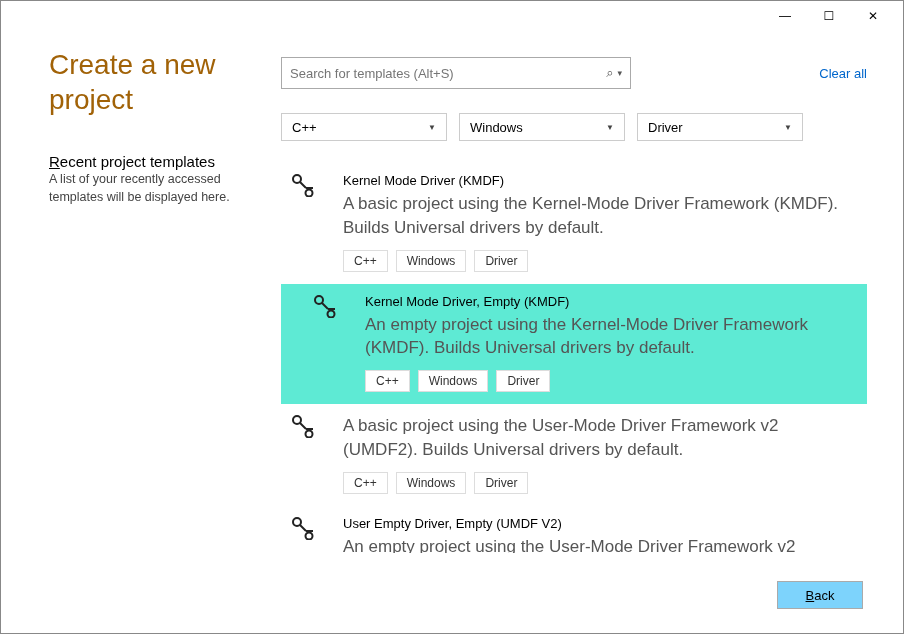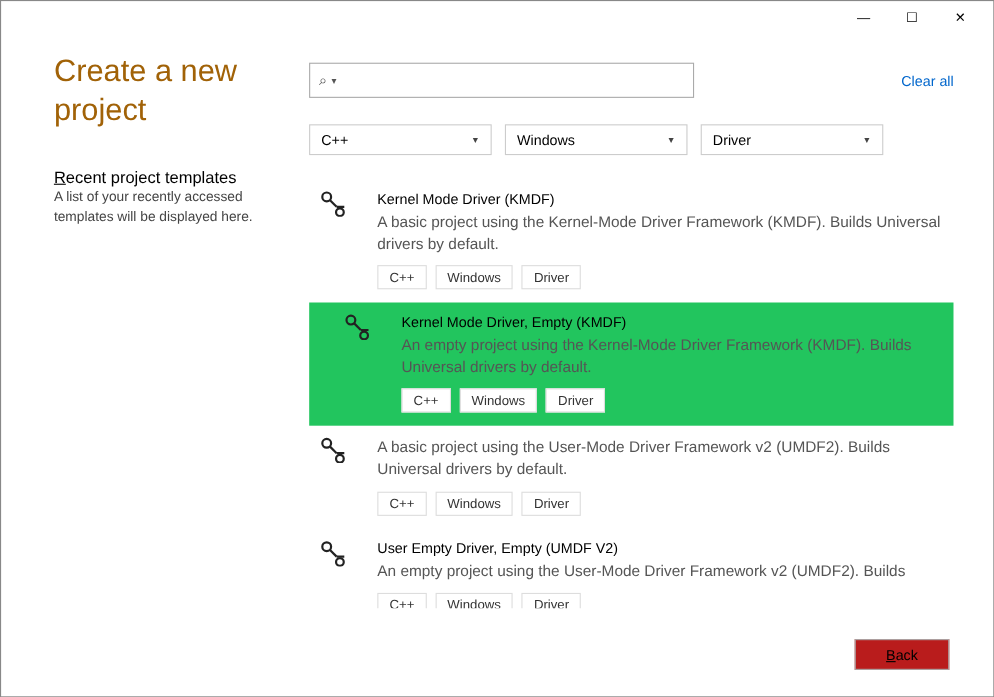--- a/index.html
+++ b/index.html
@@ -120,37 +120,37 @@
     .template-list {
       flex: 1;
       overflow: hidden;
     }
     .template-item {
       display: flex;
       padding: 10px 12px 12px 10px;
       gap: 12px;
     }
     .template-item.selected {
-      background: #22c55e;
+      background: #5eead4;
       padding-left: 32px;
     }
     .tpl-icon {
       width: 28px;
       height: 24px;
       margin-right: 12px;
       flex-shrink: 0;
     }
     .tpl-body { flex: 1; }
     .tpl-title {
       font-size: 13px;
       color: #000;
       margin-bottom: 4px;
     }
     .tpl-desc {
-      font-size: 14px;
+      font-size: 17px;
       color: #555;
       line-height: 1.4;
       margin-bottom: 10px;
     }
     .tpl-tags {
       display: flex;
       gap: 8px;
     }
     .tag {
       background: #fff;
@@ -163,21 +163,21 @@
       position: absolute;
       bottom: 24px;
       right: 40px;
       display: flex;
       gap: 10px;
     }
     .btn {
       width: 86px;
       height: 28px;
       border: 1px solid #aaa;
-      background: #b91c1c;
+      background: #7dd3fc;
       font-size: 13px;
       display: flex;
       align-items: center;
       justify-content: center;
     }
     .btn.highlight {
       outline: 3px solid #e60000;
       outline-offset: 2px;
     }
     .ul-letter { text-decoration: underline; }
@@ -196,20 +196,21 @@
     <h1 class="heading">Create a new project</h1>
     <h2 class="subheading">
       <span class="ul">R</span><span>ecent project templates</span>
     </h2>
     <p class="recent-text">A list of your recently accessed templates will be displayed here.</p>
   </div>
 
   <div class="right-col">
     <div class="search-row">
       <div class="search-box">
+        <input class="search-input" placeholder="Search for templates (Alt+S)" style="">
         <span class="search-icon">⌕</span>
         <span class="search-drop">▾</span>
       </div>
       <a class="clear-all">Clear all</a>
     </div>
 
     <div class="filter-row">
       <div class="filter-drop">
         <span>C++</span>
         <span class="arr">▼</span>

